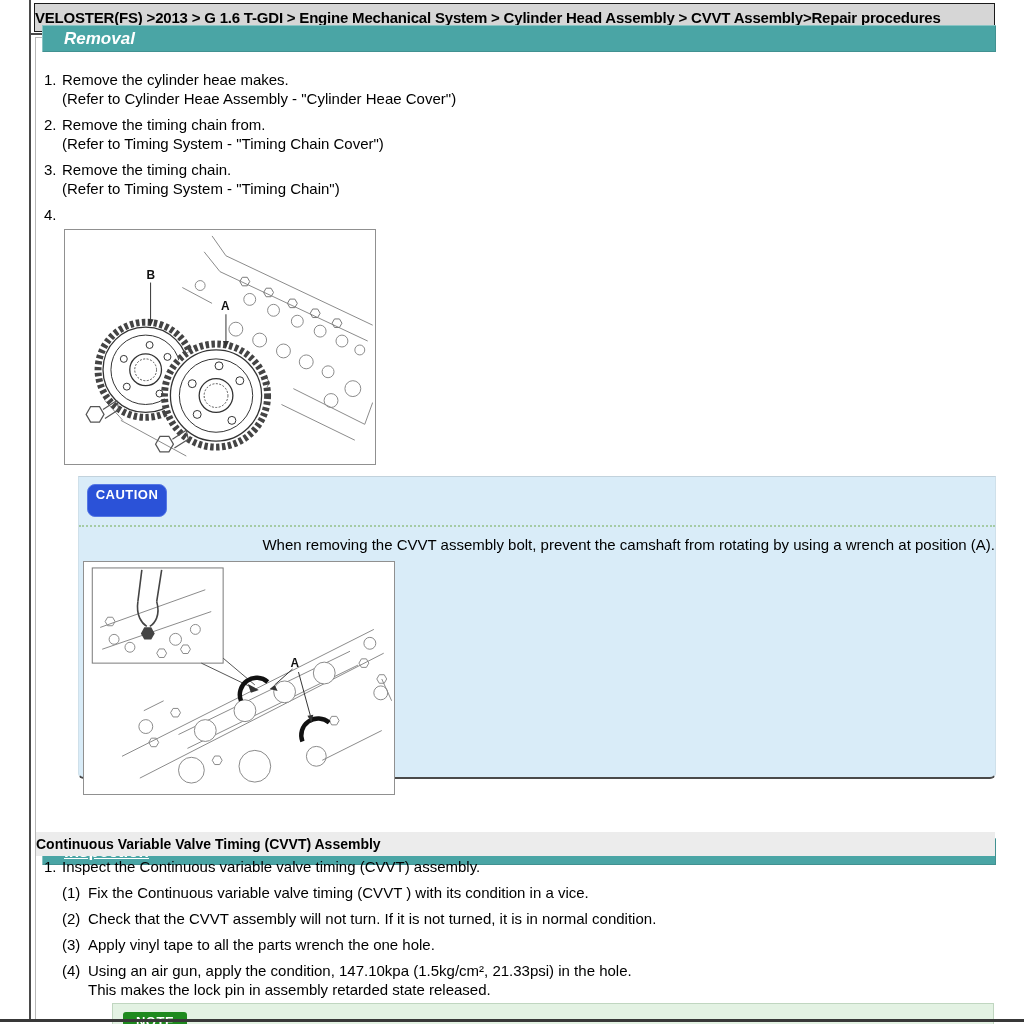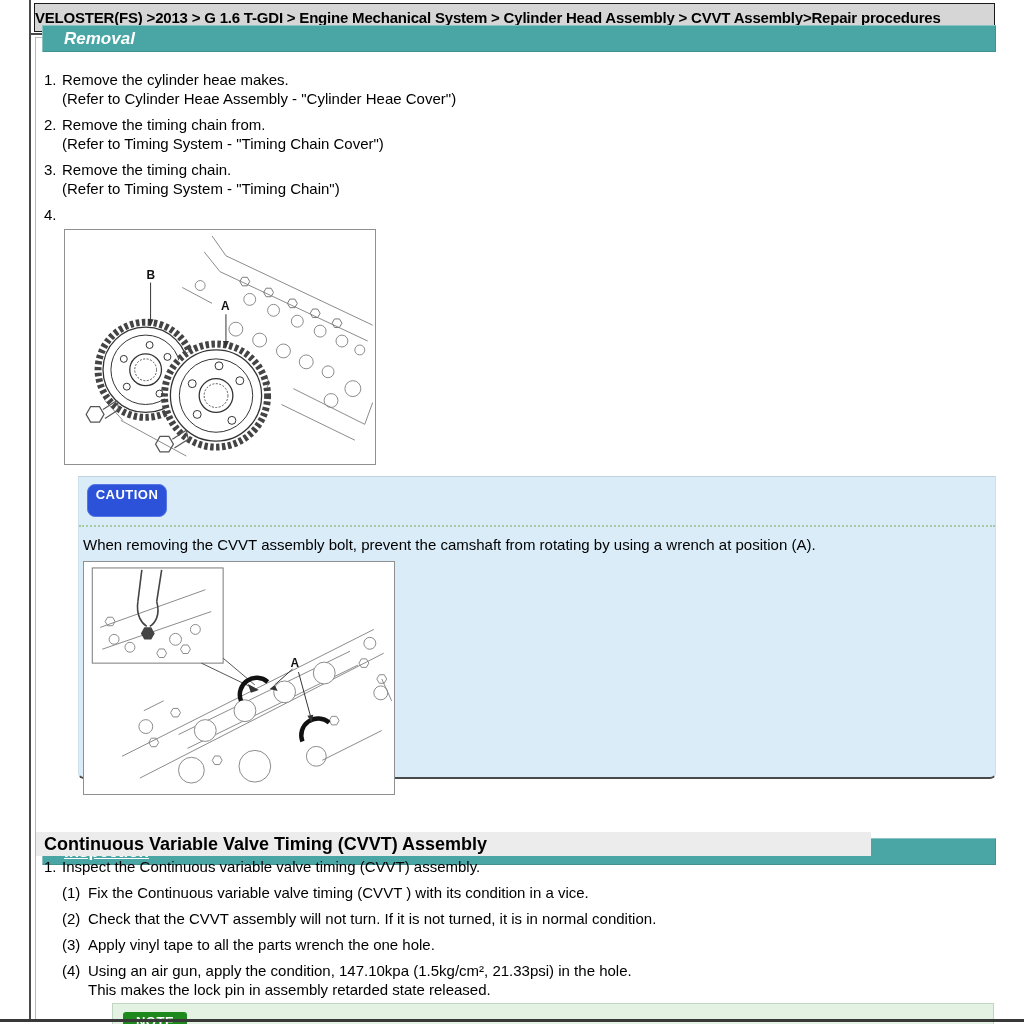--- a/index.html
+++ b/index.html
@@ -31,25 +31,25 @@
   .figure{background:#fff;border:1px solid #909090;}
   .figure1{position:absolute;left:64px;top:229px;width:310px;height:234px;}
   
   .caution-box{position:absolute;left:78px;top:476px;width:918px;height:303px;box-sizing:border-box;
       background:#d9ecf8;border:1px solid #cfe0ea;border-top:1px solid #c2d2dc;
       border-bottom:2px solid #4a4a4a;border-radius:0 0 6px 6px;}
   .caution-btn{margin:7px 0 0 8px;width:80px;height:33px;background:#2b52d8;border:1px solid #5577e5;
       border-radius:8px;color:#fff;font-size:13px;font-weight:bold;text-align:center;line-height:20px;
       letter-spacing:.5px;box-sizing:border-box;}
   .dotted-sep{margin-top:8px;height:0;border-top:2px dotted #a5cba5;}
-  .caution-text{margin:8px 0 0 4px;font-size:15px;line-height:19px;}
+  .caution-text{margin:8px 0 0 4px;font-size:15px;line-height:19px;text-align:right;}
   .figure2{margin:7px 0 0 4px;width:310px;height:232px;}
   
-  .subheader{position:absolute;left:36px;top:832px;width:835px;height:24px;background:#ececec;
-      font-size:18px;font-weight:bold;line-height:24px;padding-left:8px;box-sizing:border-box;}
+  .subheader{position:absolute;left:36px;top:832px;width:959px;height:24px;background:#ececec;
+      font-size:14px;font-weight:bold;line-height:24px;box-sizing:border-box;}
   .insp{position:absolute;left:36px;top:857px;width:956px;font-size:15px;line-height:19px;}
   .insp .l1{display:flex;padding-left:8px;}
   .insp .num{flex:0 0 18px;}
   .sub{display:flex;margin:7px 0 0 26px;}
   .sub .snum{flex:0 0 26px;}
   .sub .stext{flex:1;}
   
   .note-box{position:absolute;left:112px;top:1003px;width:882px;height:46px;box-sizing:border-box;
       background:#e3f2e3;border:1px solid #c0d6c0;}
   .note-btn{margin:8px 0 0 10px;width:64px;height:20px;background:#1e8a1e;border-radius:3px;color:#fff;

